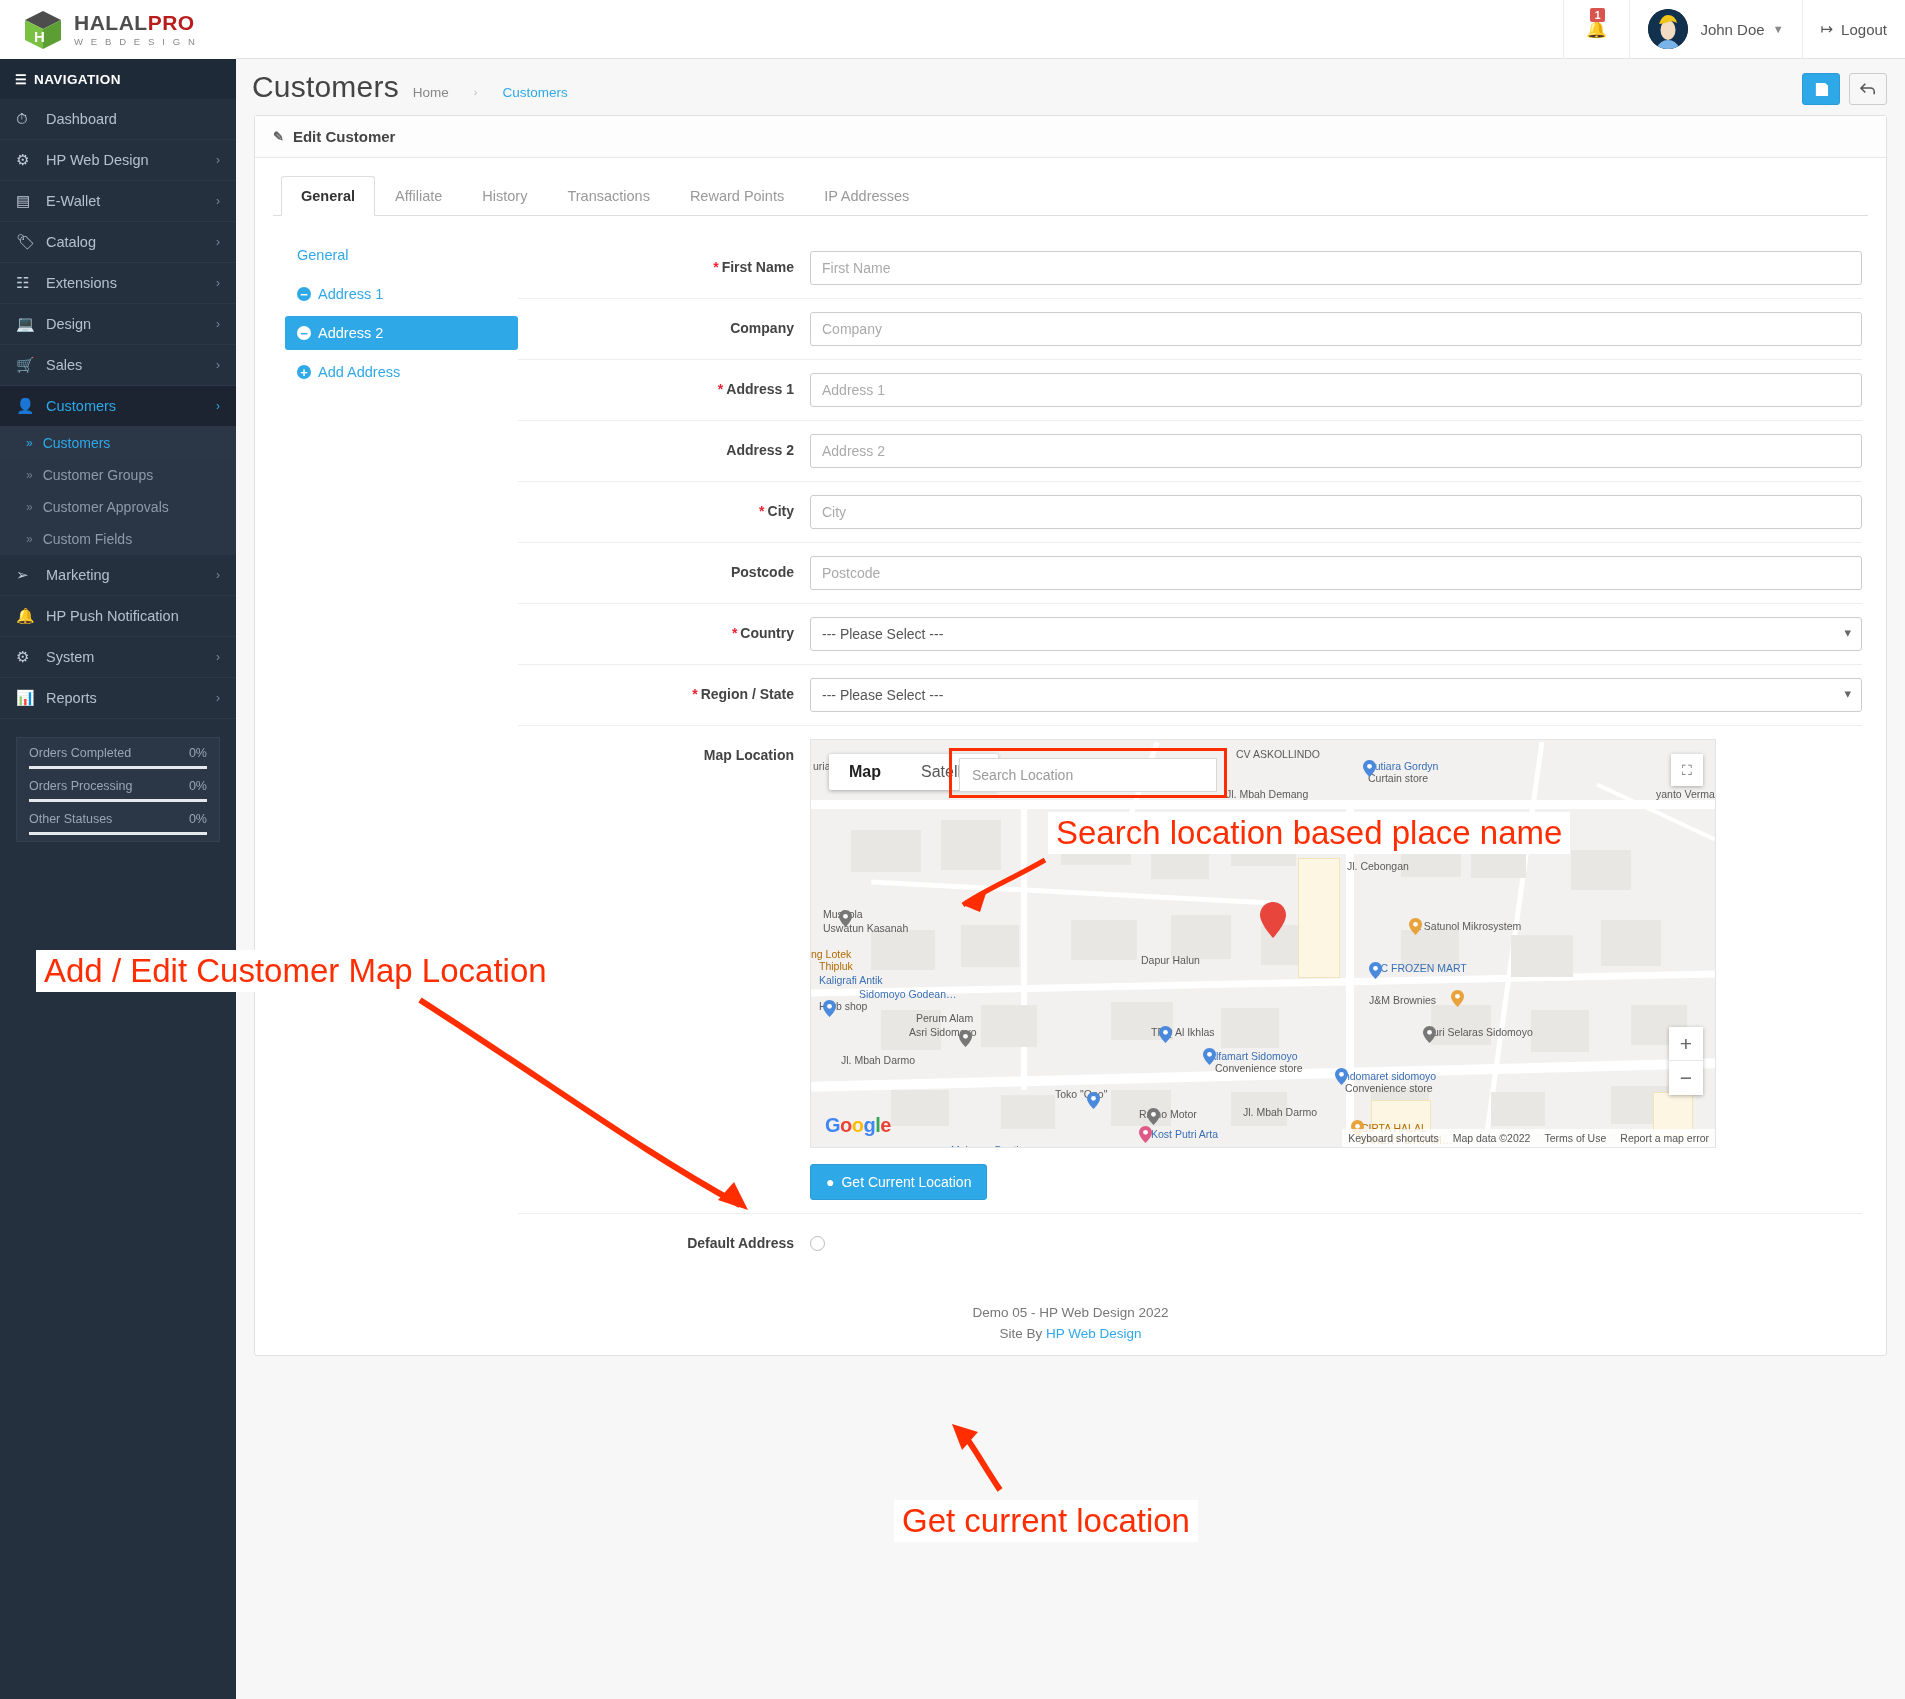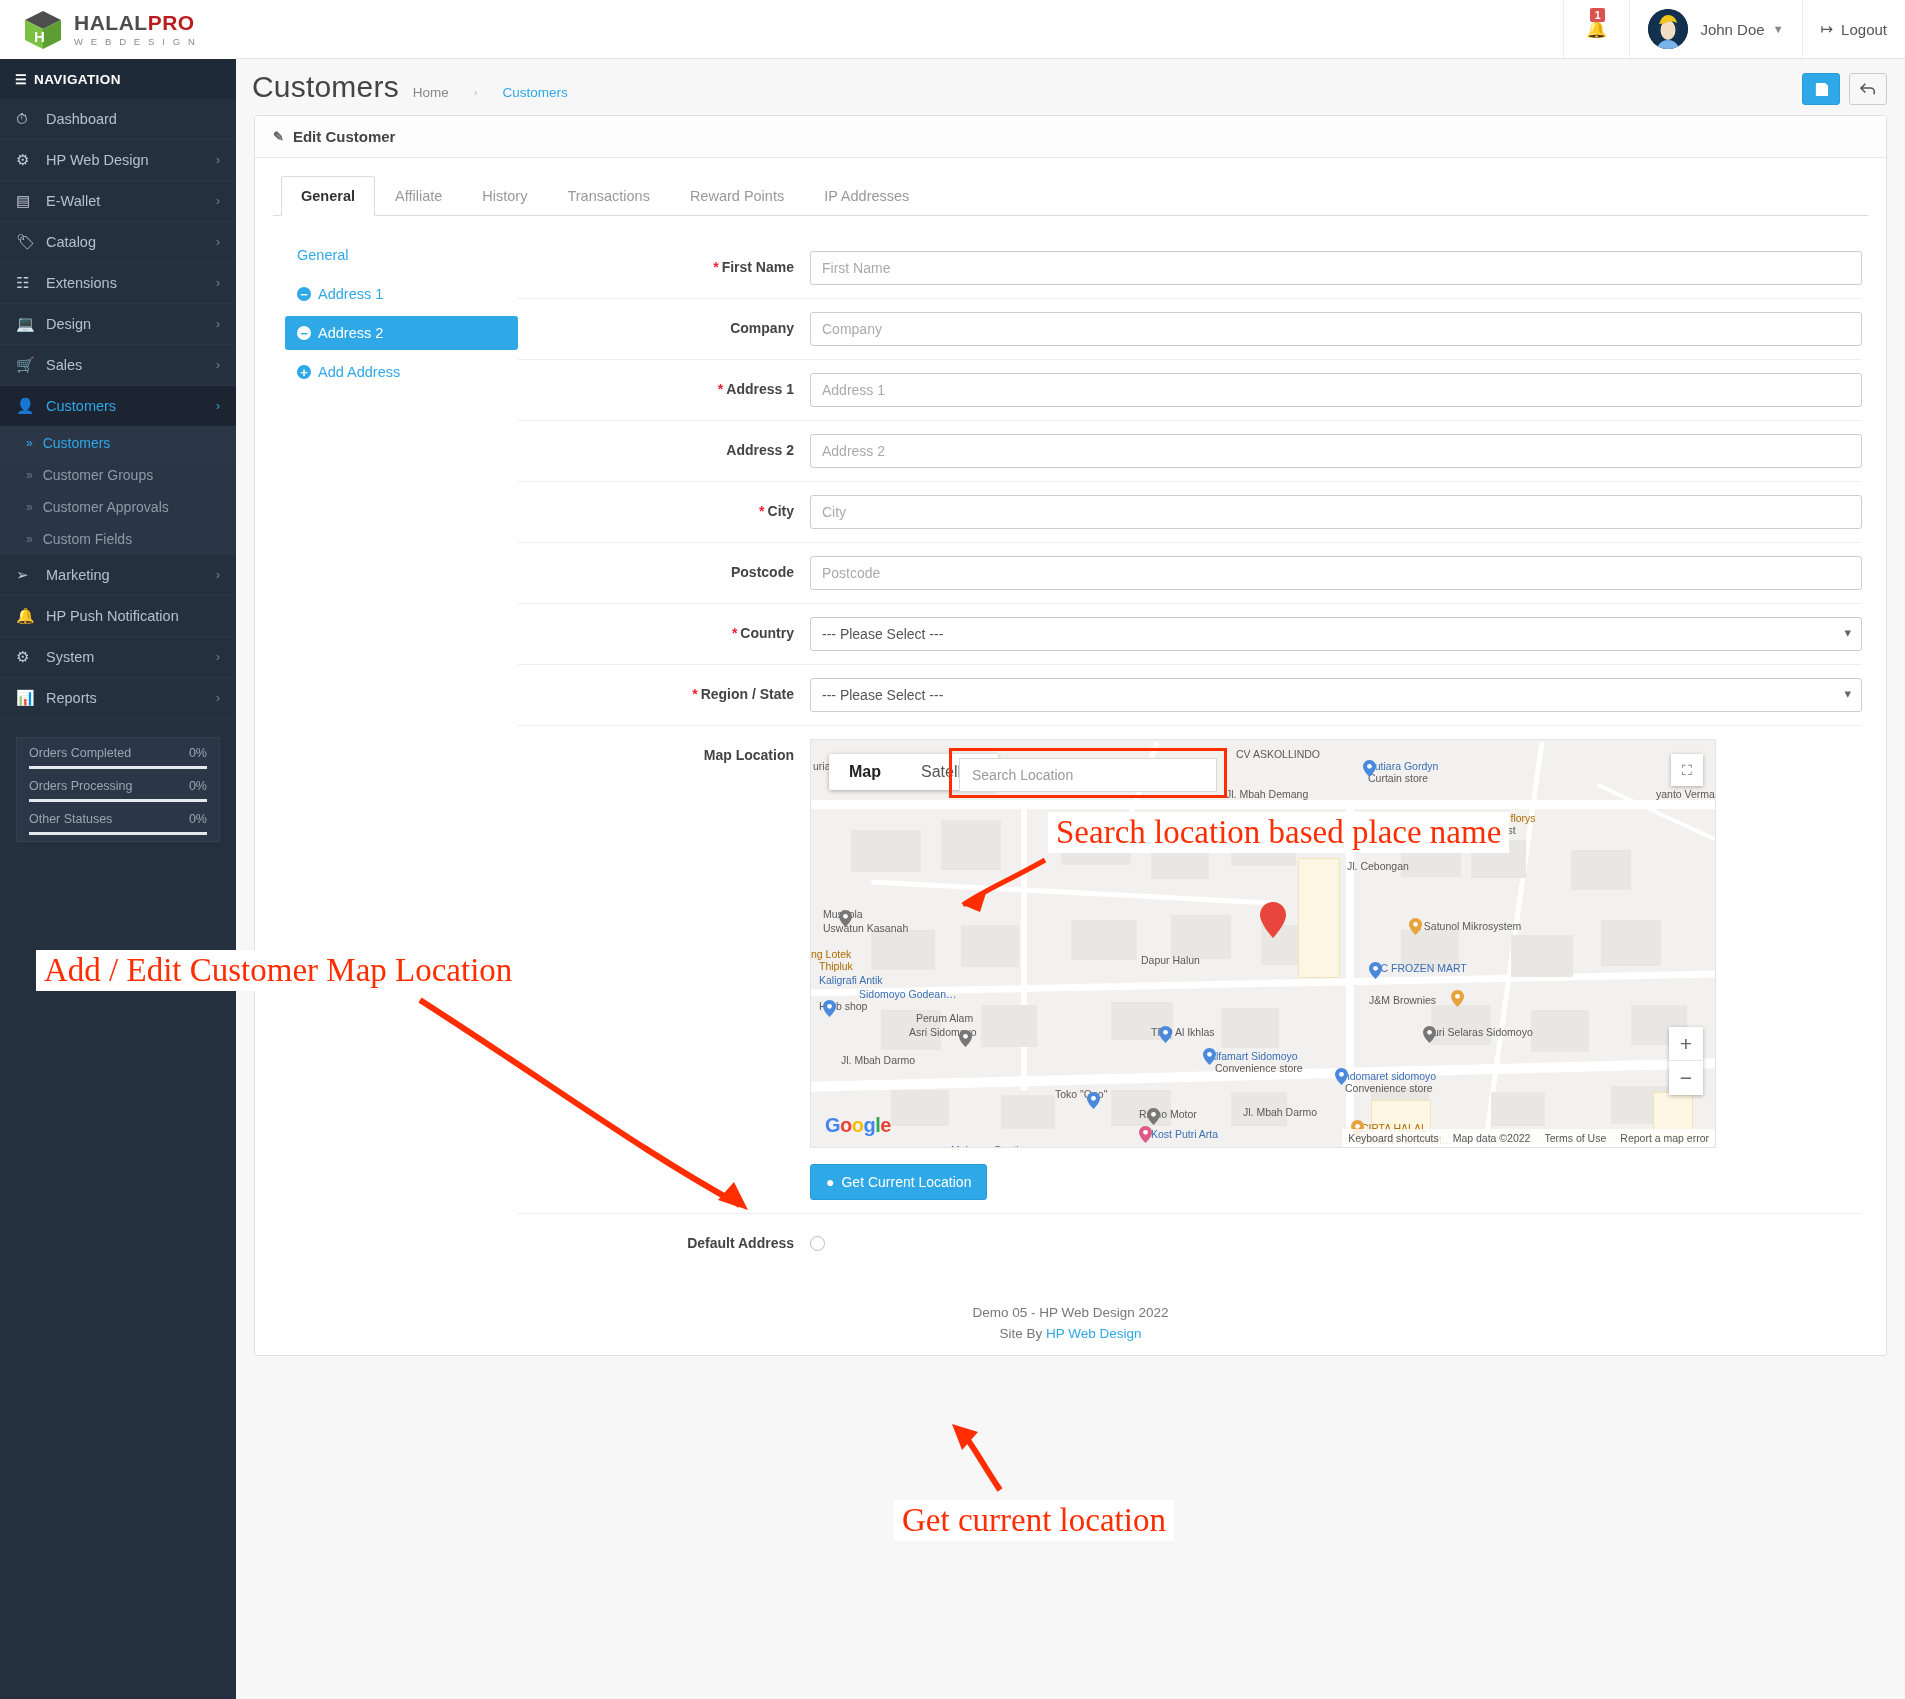--- a/index.html
+++ b/index.html
@@ -132,21 +132,21 @@
   .poi { position:absolute; font-size:10.5px; color:#5a5a5a; white-space:nowrap; }
   .poi.blue { color:#3a6fb5; }
   .poi.orange { color:#b06a00; }
   .pin { position:absolute; width:13px; height:17px; }
   .marker-red { position:absolute; left:449px; top:162px; width:26px; height:36px; z-index:4;}
 
   .btn-loc { display:inline-flex; align-items:center; gap:7px; background:#2fa8e8; color:#fff;
      border:1px solid #2a9bd6; border-radius:3px; padding:9px 15px; font-size:14px; cursor:pointer; }
 
   
-  .ann { position:absolute; color:#ff2d00; font-family:Liberation Serif, serif;
+  .ann { position:absolute; color:#ff2d00; font-family:Liberation Sans, sans-serif;
      font-size:33px; background:#fff; padding:2px 8px; white-space:nowrap; z-index:40;}
   svg.arrow { position:absolute; z-index:39; overflow:visible; }
 
   
   .footer { text-align:center; color:#777; font-size:13.5px; padding-top:36px; line-height:1.55;}
   .footer a { color:#2fa8e8; text-decoration:none; }
 </style>
 </head>
 <body>
 

